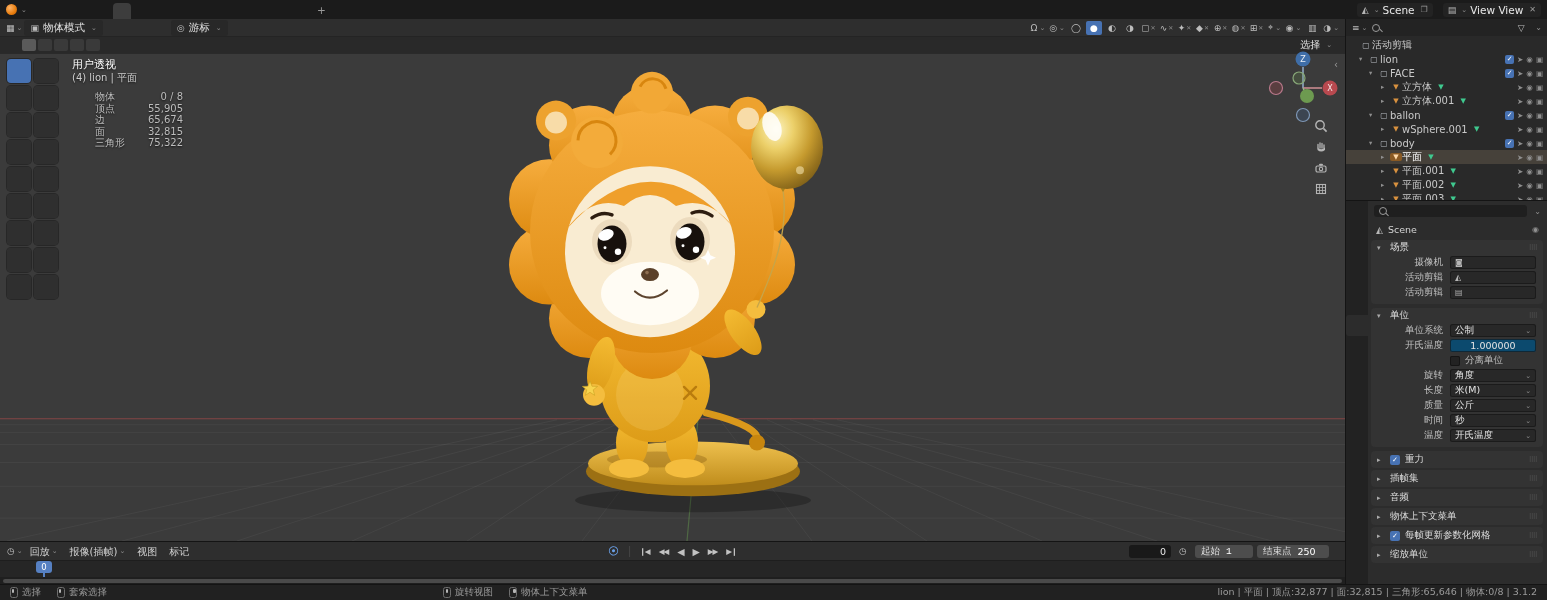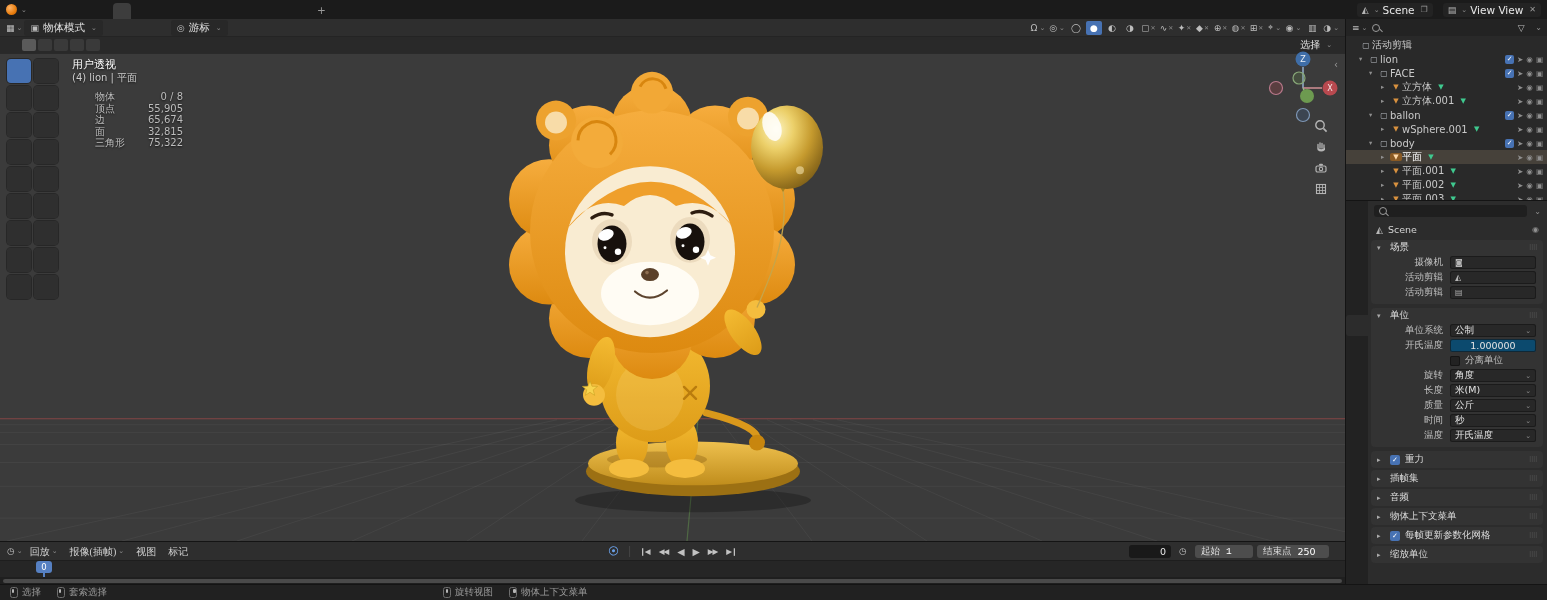--- a/index.html
+++ b/index.html
@@ -8,21 +8,21 @@
        user-select:none;display:flex;flex-direction:column;}
   .caret{font-size:7px;color:#8f8f8f;margin-left:2px;}
   .spacer{flex:1;}
   .vsep{width:1px;height:11px;background:#454545;margin:0 4px;flex:none;}
 
   
   #topbar{height:19px;flex:none;display:flex;align-items:center;background:#1b1b1b;padding:0 6px;font-size:10.5px;}
   .logo-ball{width:11px;height:11px;border-radius:50%;background:radial-gradient(circle at 35% 35%,#ffb469,#e87d0d 60%,#b65a07);display:inline-block;}
   #logo{display:flex;align-items:center;gap:2px;margin-right:4px;}
   .menus{display:flex;align-items:center;}
-  .menu{padding:0 7px;color:#d2d2d2;line-height:19px;font-family:Liberation Serif, serif;}
+  .menu{padding:0 7px;color:#d2d2d2;line-height:19px;}
   #tabs{display:flex;align-items:flex-end;height:19px;margin-left:12px;}
   .tab{padding:0 9px;height:16px;line-height:16px;border-radius:4px 4px 0 0;color:#a8a8a8;white-space:nowrap;}
   .tab.active{background:#3d3d3d;color:#fff;}
   .addtab{color:#9a9a9a;padding:0 6px;}
   .tb-right{margin-left:auto;display:flex;align-items:center;gap:10px;}
   .tb-widget{display:flex;align-items:center;gap:3px;background:#232323;border-radius:3px;padding:1px 5px;}
   .wicon{font-size:9px;color:#b5b5b5;}
   .wlabel{color:#e8e8e8;}
   .wbtn{color:#9a9a9a;font-size:8px;margin-left:3px;}
 
@@ -954,14 +954,15 @@
         </span>
         <span class="sitem middle gap">
           <span class="mbtn"></span>
           <span>旋转视图</span>
         </span>
         <span class="sitem right">
           <span class="mbtn"></span>
           <span>物体上下文菜单</span>
         </span>
       </div>
+    <span id="status-info">lion | 平面 | 顶点:32,877 | 面:32,815 | 三角形:65,646 | 物体:0/8 | 3.1.2</span>
   </footer>
 </div>
 
 </body></html>

